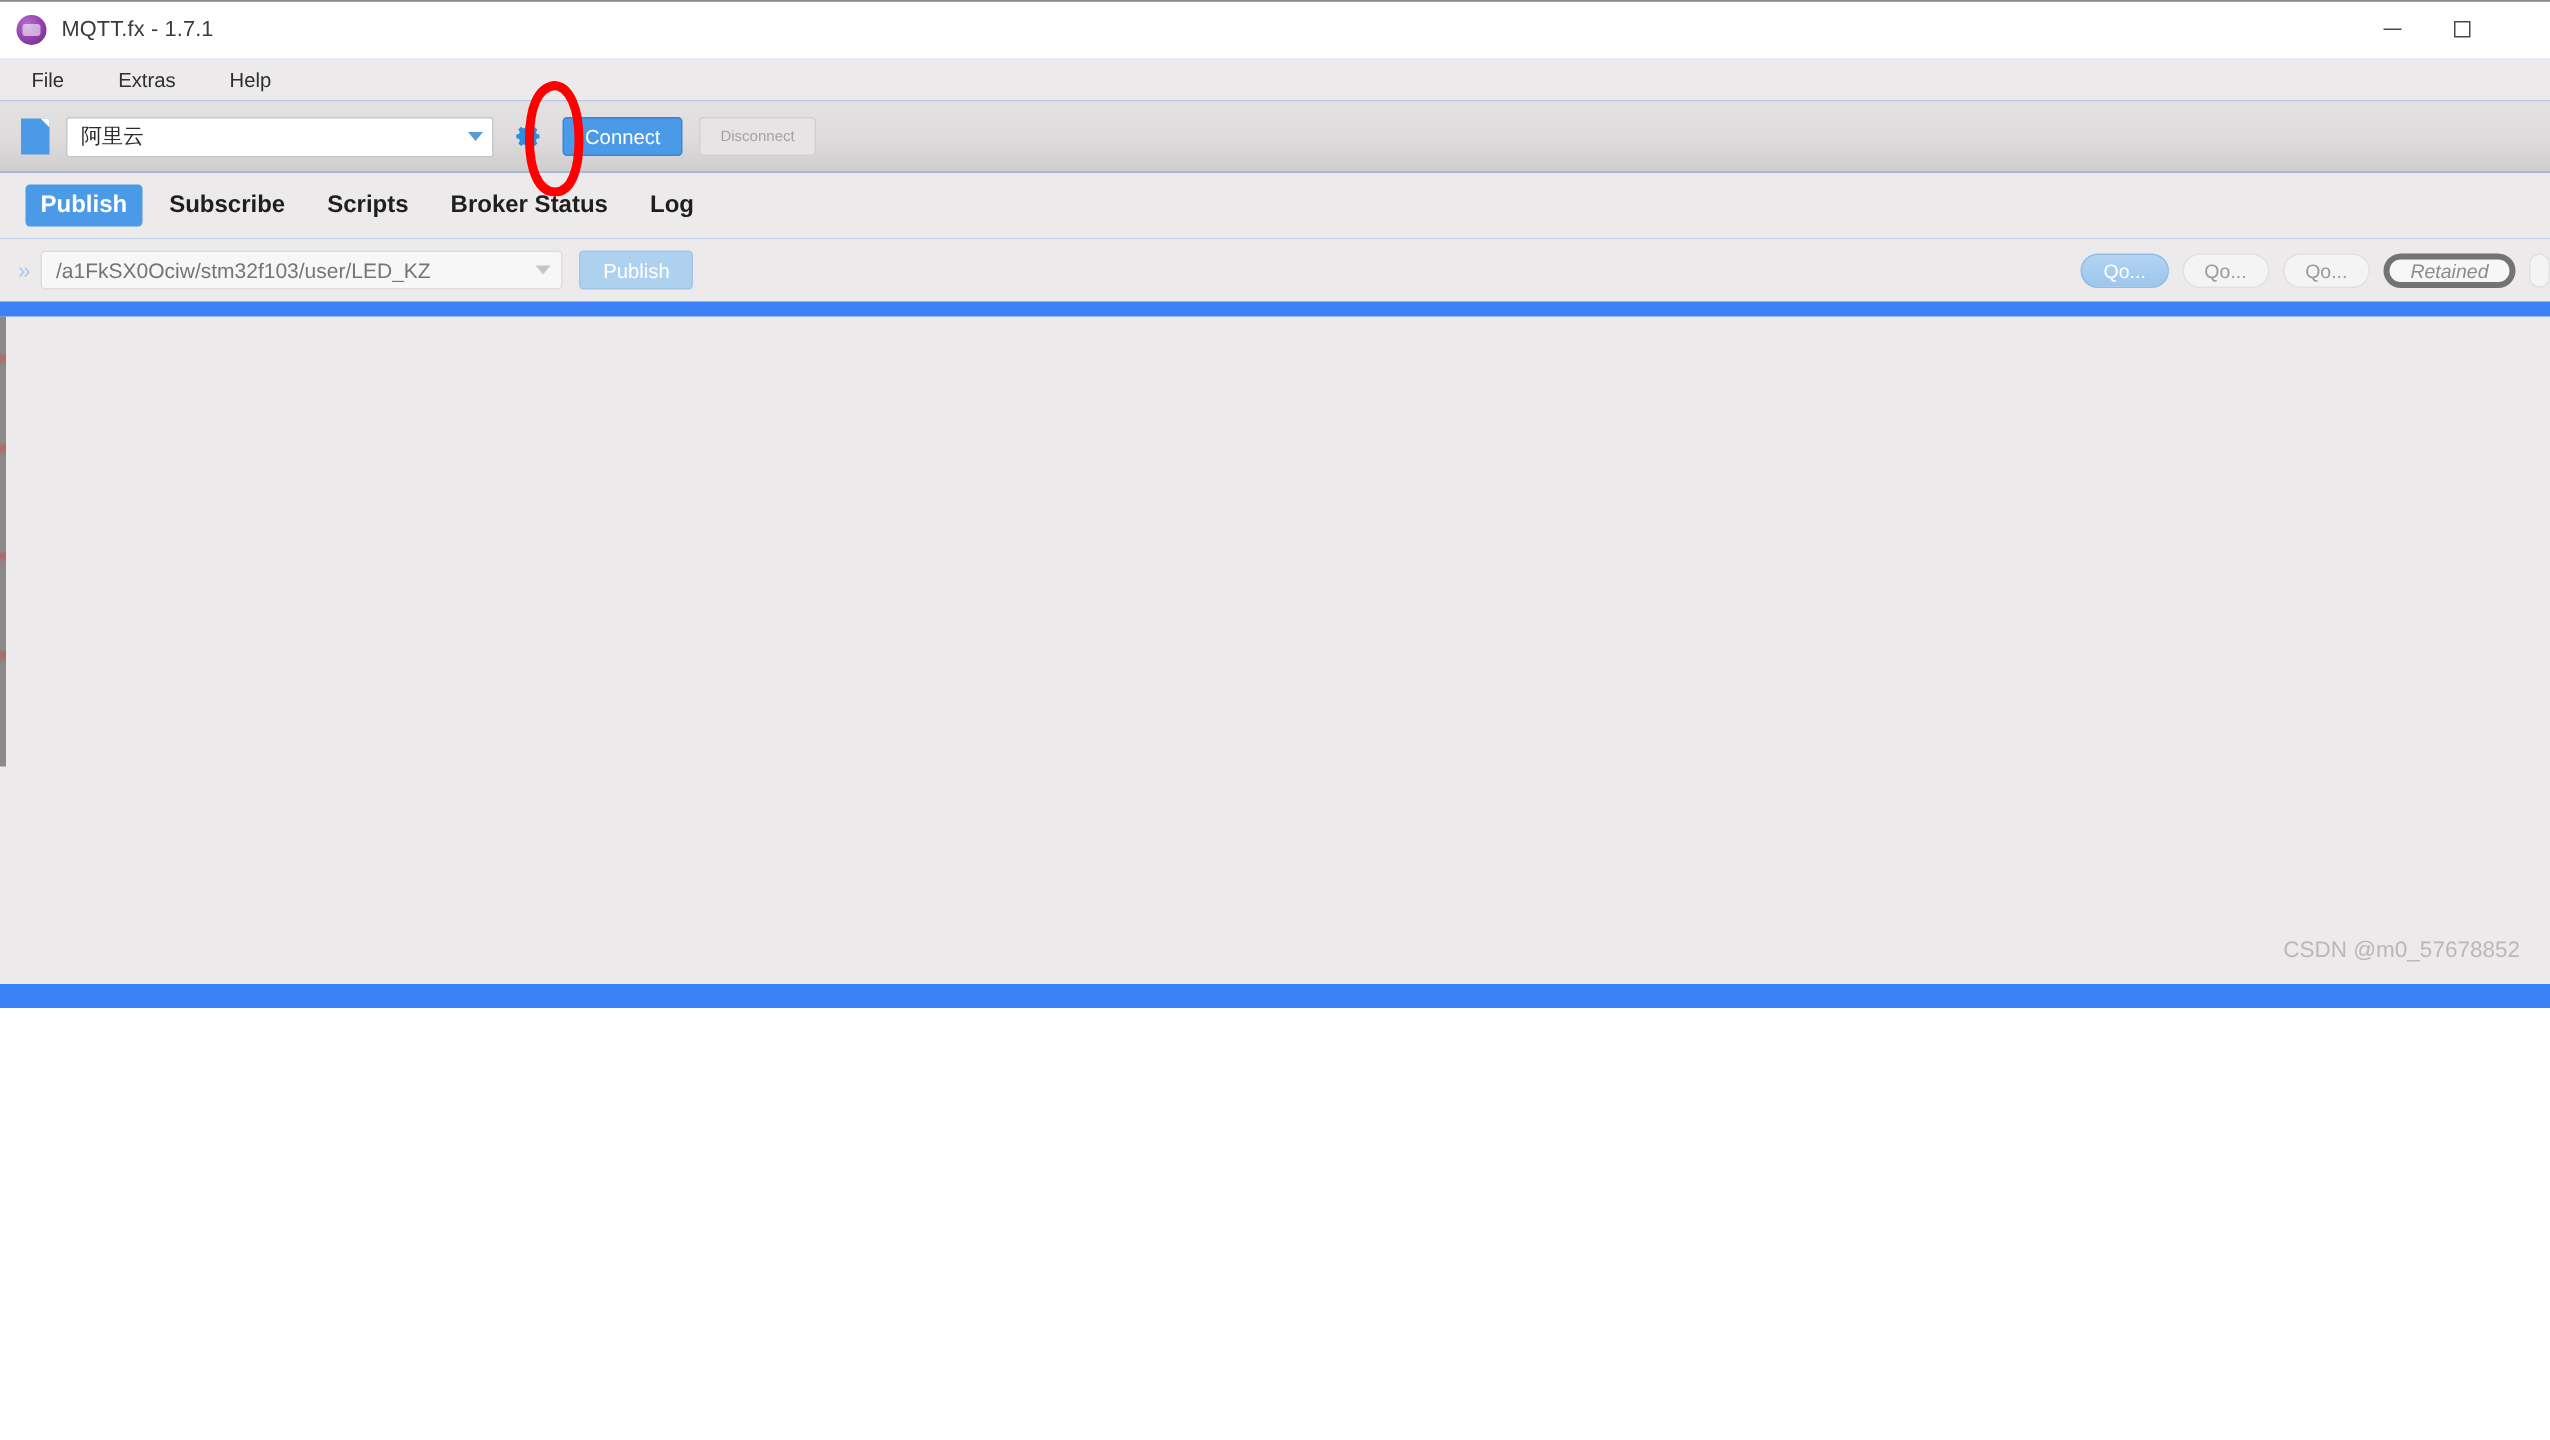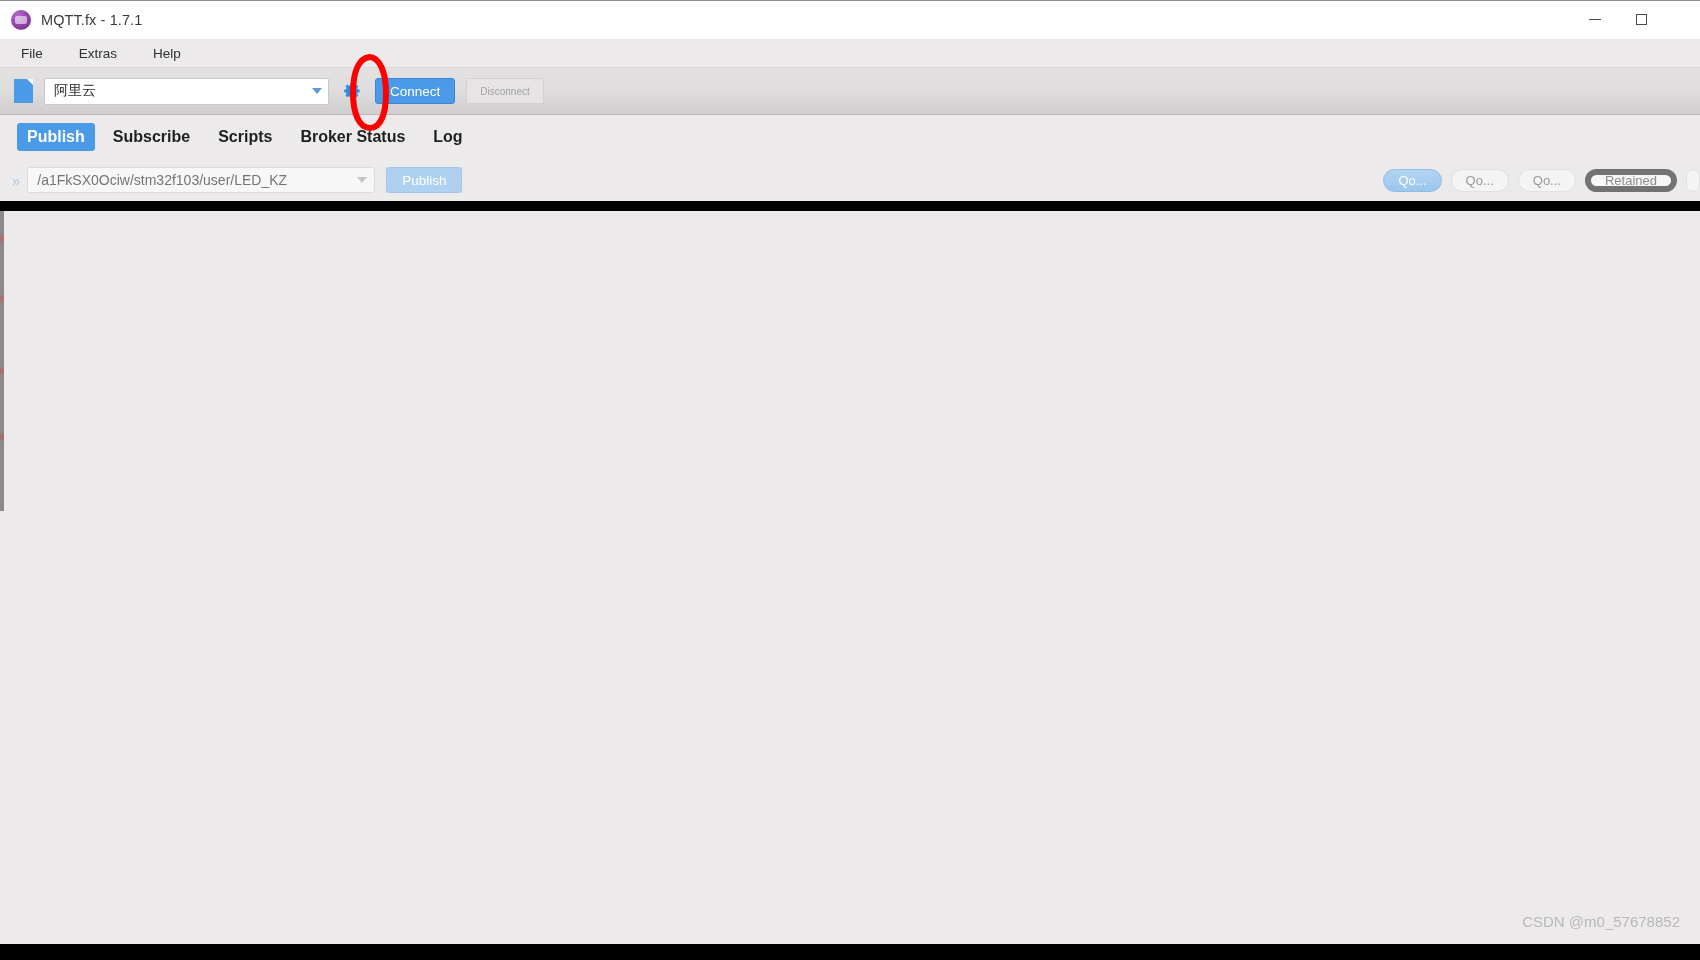--- a/index.html
+++ b/index.html
@@ -13,22 +13,22 @@
     font-family: "Liberation Sans", sans-serif;
     overflow: hidden;
     position: relative;
   }
 
   
   #app-window {
     position: absolute;
     left: 0; top: 0;
     width: 1700px;
-    height: 960px;
-    background: #000000;
+    height: 672px;
+    background: #3b82f6;
     border-top: 1px solid #8c8c8c;
     box-sizing: border-box;
     overflow: hidden;
   }
 
   
   #title-bar {
     position: relative;
     height: 37px;
     background: #ffffff;
@@ -315,22 +315,23 @@
     border: 1px solid #e2e0e0;
     color: #9b9999;
   }
   .opt-btn.qos.selected {
     background: linear-gradient(to bottom, #b3d4f2 0%, #9cc6ee 100%);
     border: 1px solid #8fbce8;
     color: #ffffff;
   }
   .opt-btn.retained {
     background: #f7f7f7;
-    border: 6px solid #737373;
+    border: 4px solid #737373;
     color: #8e8c8c;
+    font-style: italic;
   }
 
   
   #content-area {
     position: absolute;
     left: 0;
     top: 210px;
     width: 1700px;
     bottom: 16px;
     background: #eceaea;

